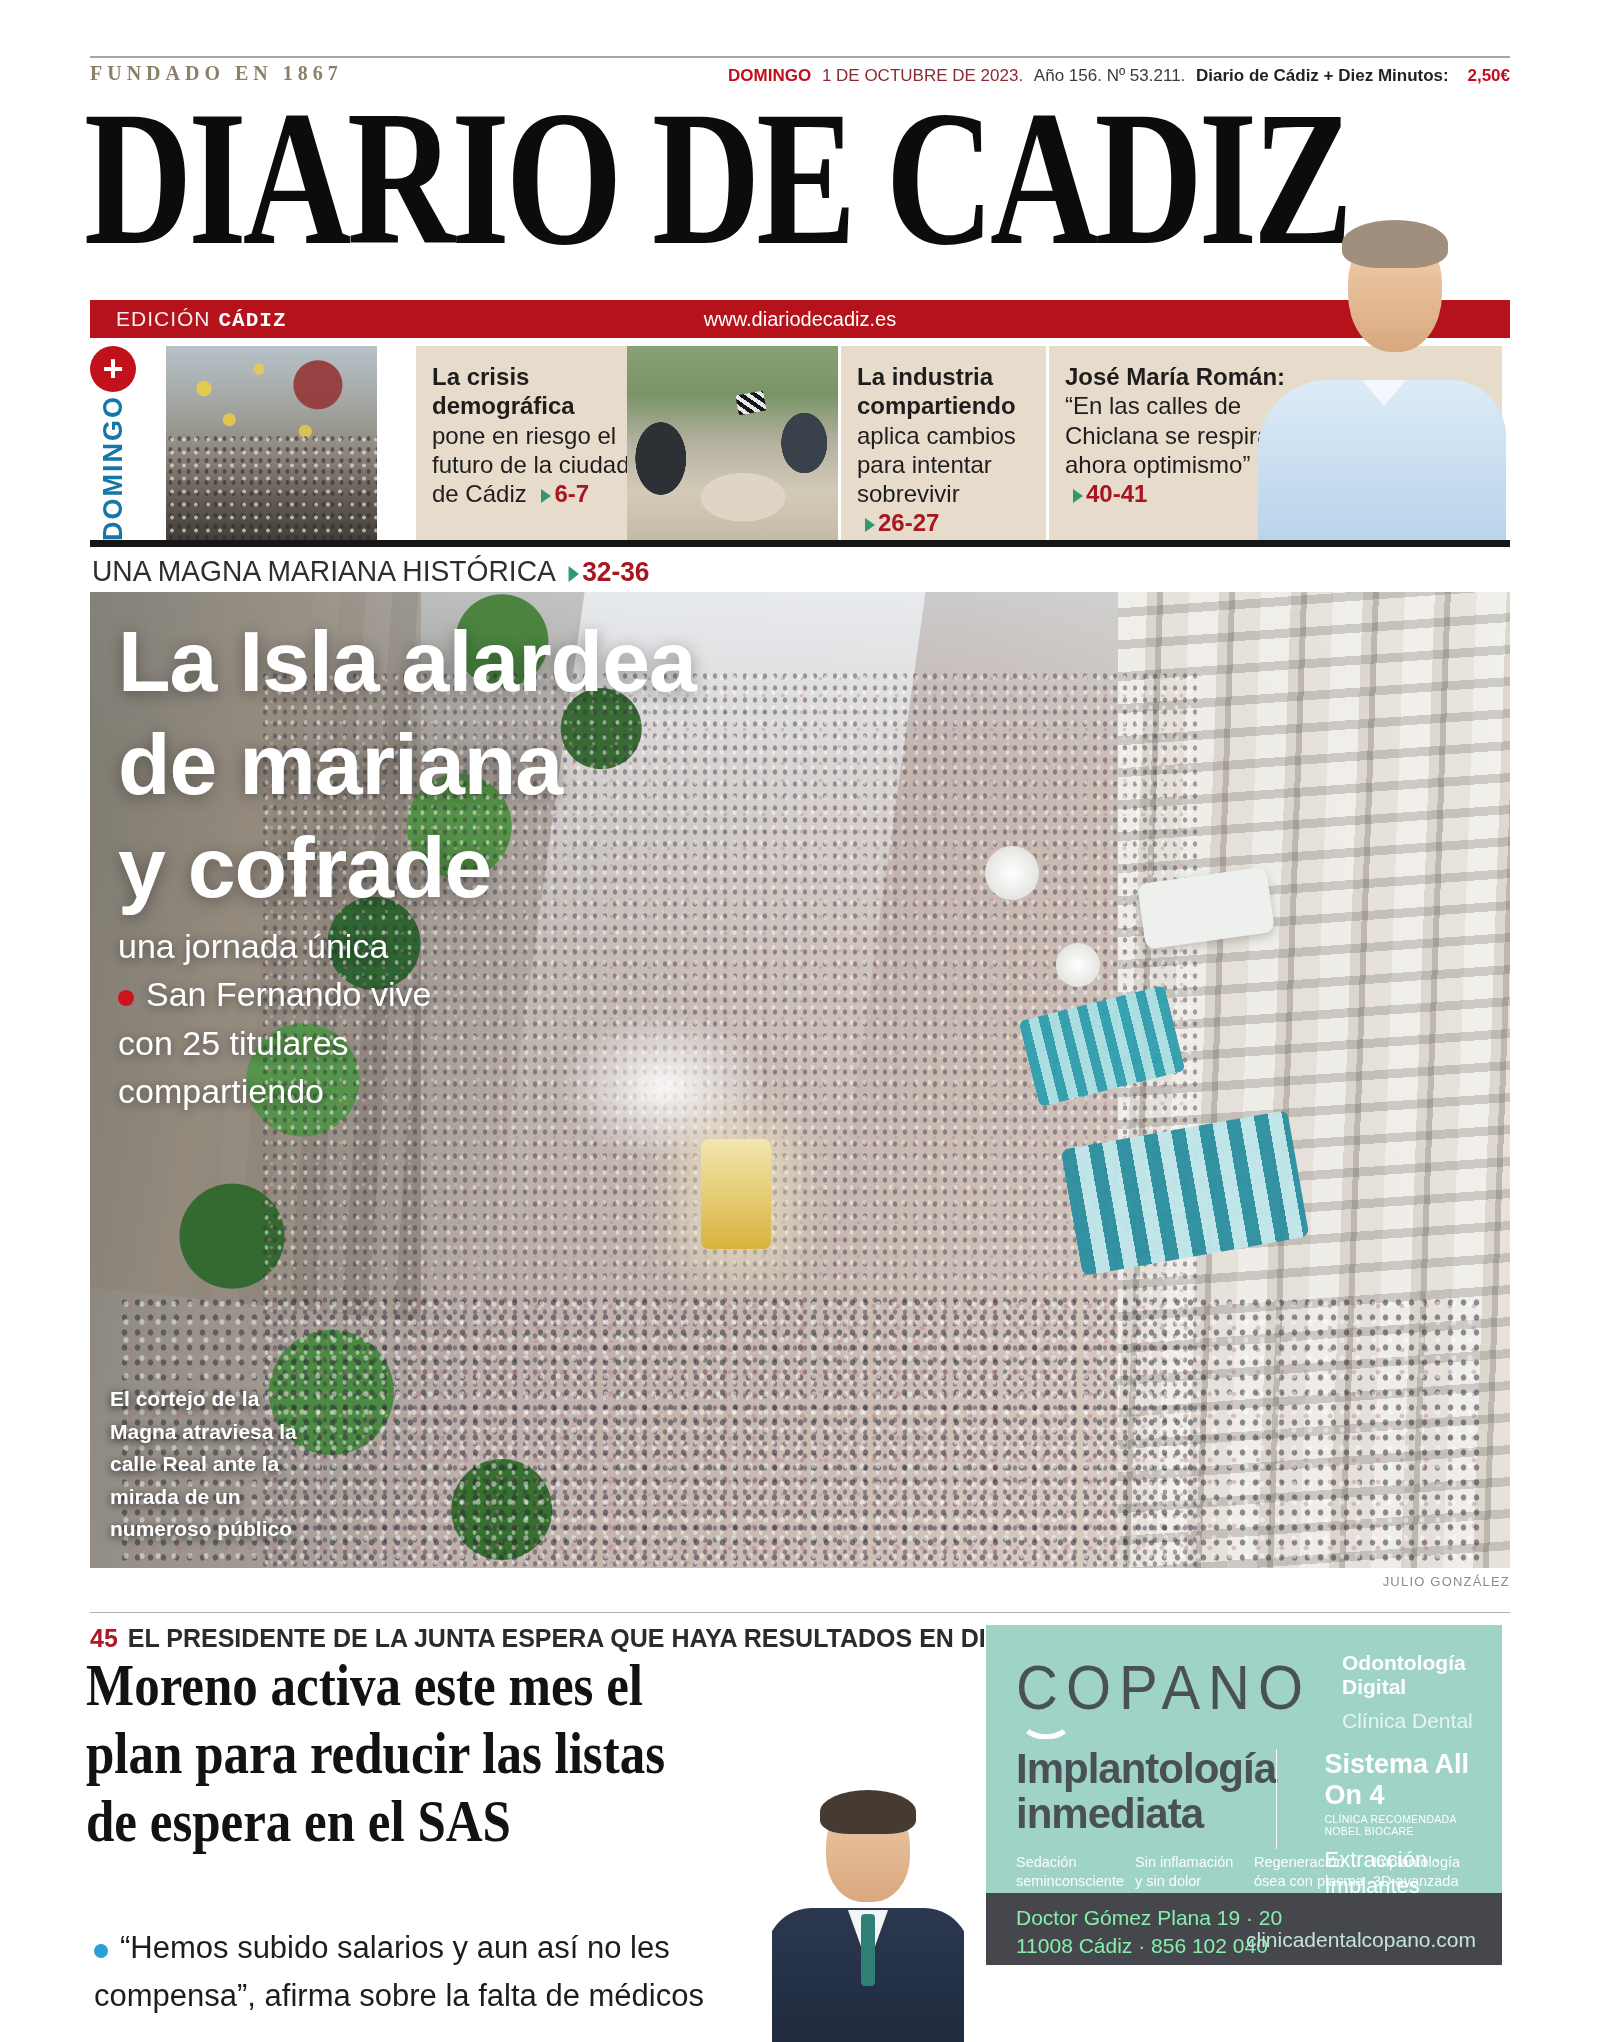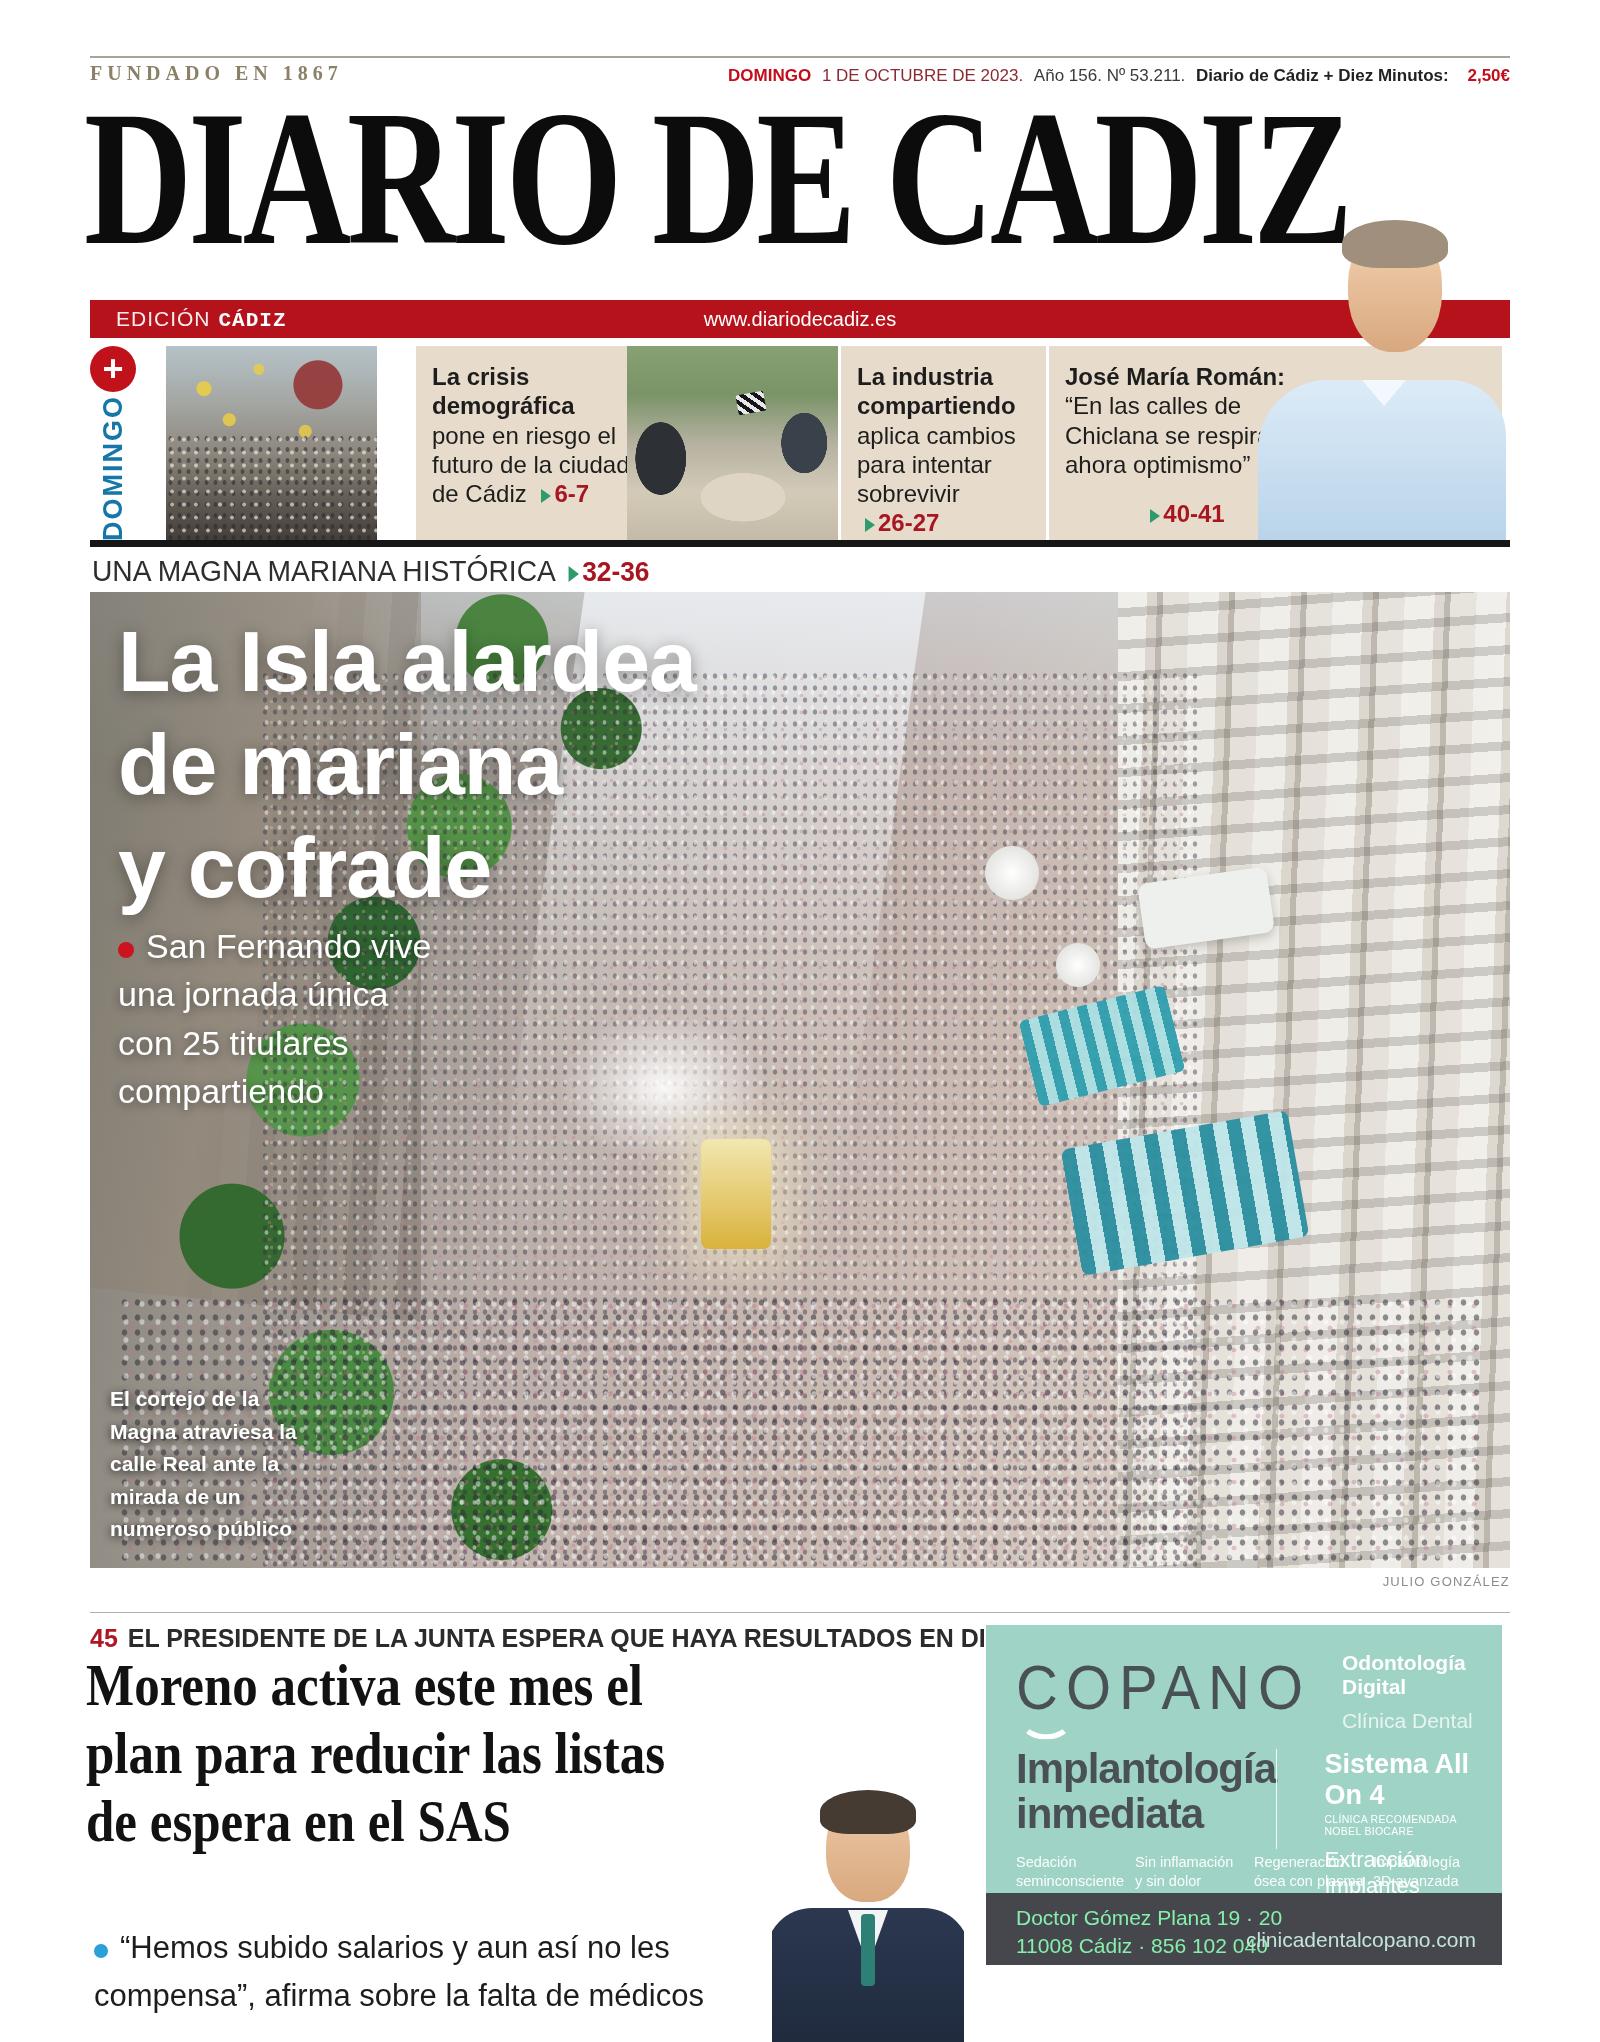--- a/index.html
+++ b/index.html
@@ -59,21 +59,21 @@
   .clapper{position:absolute;left:52%;top:24%;width:28px;height:20px;border-radius:2px;
     background:repeating-linear-gradient(45deg,#15151a 0 4px,#e8e8e8 4px 8px);transform:rotate(-10deg);}
   .tbox{top:346px;height:194px;background:#e7dbcb;box-sizing:border-box;padding:16px 16px;
         font-size:24px;line-height:1.22;color:#1d1d1d;}
   .tbox1{left:380px;width:243px;margin-left:36px;}
   .tbox2{left:841px;width:205px;}
   .tbox3{left:1049px;width:453px;padding-right:200px;}
   .tb-title{display:block;font-weight:bold;}
   .tb-body{display:inline;}
   .tb-marker{display:inline;white-space:nowrap;}
-  .tb-marker-block{display:block;margin-top:20px;text-align:center;}
+  .tb-marker-block{display:block;margin-top:0;}
   .tri{display:inline-block;width:0;height:0;border-style:solid;border-width:7px 0 7px 10px;
        border-color:transparent transparent transparent #2f9a6e;margin:0 3px 0 8px;vertical-align:-1px;}
   .pg{color:#a81622;font-weight:bold;font-style:normal;}
 
   .rule-black{left:90px;top:540px;width:1420px;height:7px;background:#161616;}
 
   .kicker1{left:92px;top:554px;font-size:30px;color:#2e2e2e;transform:scaleX(.94);transform-origin:left top;
            white-space:nowrap;}
   .kicker1 .tri{border-width:8px 0 8px 11px;margin-left:14px;}
   .kicker1 .pg{font-size:28px;}
@@ -281,22 +281,22 @@
     <div class="awning2"></div>
     <div class="smoke"></div>
     <div class="float-gold"></div>
 
     <div class="lead-headline">
       <span>La Isla alardea</span>
       <span>de mariana</span>
       <span>y cofrade</span>
     </div>
     <div class="lead-subhead">
+      <div class="ls-line">una jornada única</div>
       <div class="ls-line"><i class="dot-red"></i><span>San Fernando vive</span></div>
-      <div class="ls-line">una jornada única</div>
       <div class="ls-line">con 25 titulares</div>
       <div class="ls-line">compartiendo</div>
     </div>
     <div class="lead-caption">
       <span>El cortejo de la</span>
       <span>Magna atraviesa la</span>
       <span>calle Real ante la</span>
       <span>mirada de un</span>
       <span>numeroso público</span>
     </div>

